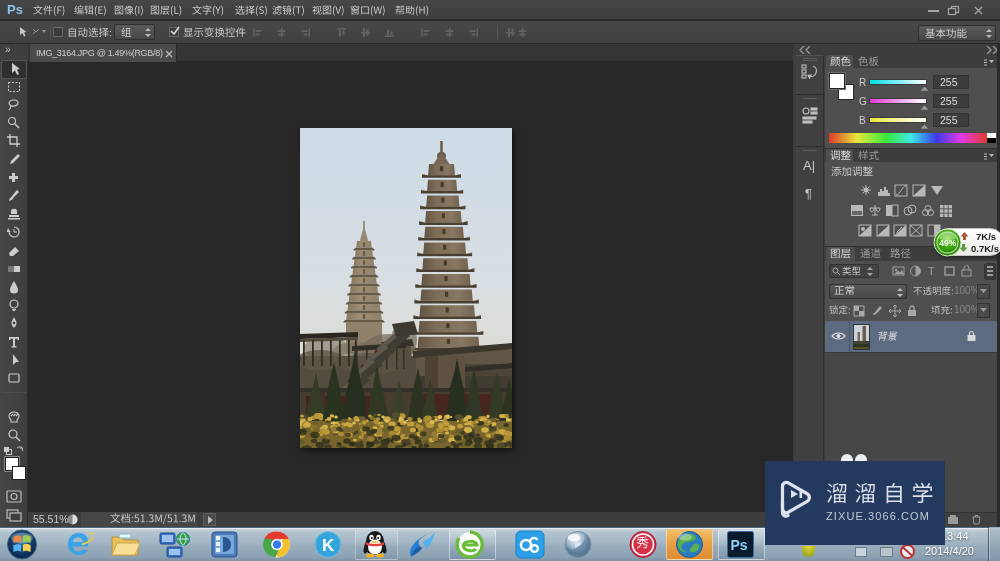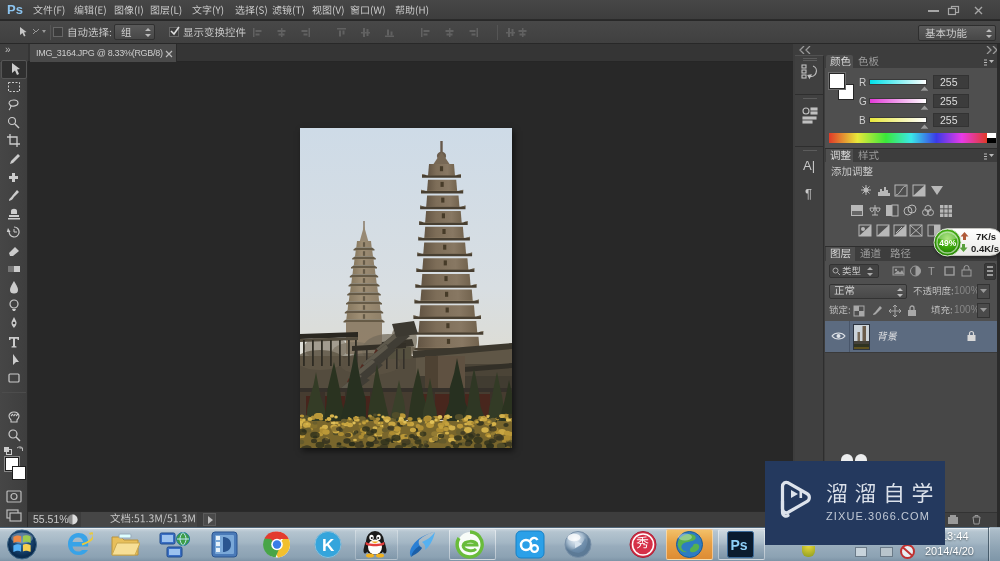--- a/index.html
+++ b/index.html
@@ -228,21 +228,21 @@
       <path transform="translate(1000,0)" d="M460 -839V-629H65V-553H367C294 -383 170 -221 37 -140C55 -125 80 -98 92 -79C237 -178 366 -357 444 -553H460V-183H226V-107H460V80H539V-107H772V-183H539V-553H553C629 -357 758 -177 906 -81C920 -102 946 -131 965 -146C826 -226 700 -384 628 -553H937V-629H539V-839Z"></path>
       <path transform="translate(2000,0)" d="M38 -182 56 -105C163 -134 307 -175 443 -214L434 -285L273 -242V-650H419V-722H51V-650H199V-222C138 -206 82 -192 38 -182ZM597 -824C597 -751 596 -680 594 -611H426V-539H591C576 -295 521 -93 307 22C326 36 351 62 361 81C590 -47 649 -273 665 -539H865C851 -183 834 -47 805 -16C794 -3 784 0 763 0C741 0 685 -1 623 -6C637 14 645 46 647 68C704 71 762 72 794 69C828 66 850 58 872 30C910 -16 924 -160 940 -574C940 -584 940 -611 940 -611H669C671 -680 672 -751 672 -824Z"></path>
       <path transform="translate(3000,0)" d="M383 -420V-334H170V-420ZM100 -484V79H170V-125H383V-8C383 5 380 9 367 9C352 10 310 10 263 8C273 28 284 57 288 77C351 77 394 76 422 65C449 53 457 32 457 -7V-484ZM170 -275H383V-184H170ZM858 -765C801 -735 711 -699 625 -670V-838H551V-506C551 -424 576 -401 672 -401C692 -401 822 -401 844 -401C923 -401 946 -434 954 -556C933 -561 903 -572 888 -585C883 -486 876 -469 837 -469C809 -469 699 -469 678 -469C633 -469 625 -475 625 -507V-609C722 -637 829 -673 908 -709ZM870 -319C812 -282 716 -243 625 -213V-373H551V-35C551 49 577 71 674 71C695 71 827 71 849 71C933 71 954 35 963 -99C943 -104 913 -116 896 -128C892 -15 884 4 843 4C814 4 703 4 681 4C634 4 625 -2 625 -34V-151C726 -179 841 -218 919 -263ZM84 -553C105 -562 140 -567 414 -586C423 -567 431 -549 437 -533L502 -563C481 -623 425 -713 373 -780L312 -756C337 -722 362 -682 384 -643L164 -631C207 -684 252 -751 287 -818L209 -842C177 -764 122 -685 105 -664C88 -643 73 -628 58 -625C67 -605 80 -569 84 -553Z"></path>
     </g>
   </svg>
 <svg class="abs" style="left:985px;top:29px" width="8" height="9">
     <path d="M1 3 L4 0 L7 3 M1 6 L4 9 L7 6" fill="#bbb"></path>
   </svg>
 <div class="abs" style="left:28px;top:44px;width:972px;height:18px;background:#353535;border-bottom:1px solid #262626"></div>
 <div class="abs" style="left:30px;top:44px;width:147px;height:18px;background:#4a4a4a;border-right:1px solid #2a2a2a"></div>
-<div class="abs" style="left:36px;top:48px;font-size:9.0px;color:#cdcdcd;white-space:nowrap;letter-spacing:-0.3px">IMG_3164.JPG @ 8.33%(RGB/8)</div>
+<div class="abs" style="left:36px;top:48px;font-size:9.0px;color:#cdcdcd;white-space:nowrap;letter-spacing:-0.3px">IMG_3164.JPG @ 1.49%(RGB/8)</div>
 <svg class="abs" style="left:165px;top:50px" width="8" height="8">
     <path d="M1 1 L7 7 M7 1 L1 7" stroke="#bbb" stroke-width="1.2"></path>
   </svg>
 <div class="abs" style="left:28px;top:62px;width:765px;height:449px;background:#282828"></div>
 <svg width="212" height="320" style="position:absolute;left:300px;top:128px;box-shadow:2px 3px 6px rgba(0,0,0,0.55)">
     <defs>
       <linearGradient id="sky" x1="0" y1="0" x2="0" y2="1">
         <stop offset="0" stop-color="#cedbe7"></stop>
         <stop offset="0.5" stop-color="#d8dee2"></stop>
         <stop offset="0.75" stop-color="#dedcd2"></stop>
@@ -1407,21 +1407,21 @@
   </svg>
 <div class="abs" style="left:826px;top:510px;font-size:11px;color:#c2cad6;white-space:nowrap;letter-spacing:1.1px;font-weight:normal">ZIXUE.3066.COM</div>
 <div class="abs" style="left:934px;top:228px;width:70px;height:28px;background:linear-gradient(#ffffff,#e9e9e6);border:1px solid #c4c4c0;border-radius:14px;box-shadow:0 2px 3px rgba(0,0,0,0.35)"></div>
 <svg class="abs" style="left:960px;top:232px" width="9" height="8">
     <path d="M4.5 0 L8.5 4.5 L6 4.5 L6 8 L3 8 L3 4.5 L0.5 4.5 Z" fill="#b05a3a"></path>
   </svg>
 <div class="abs" style="left:976px;top:231px;font-size:9.5px;color:#1a1a1a;white-space:nowrap;font-weight:bold">7K/s</div>
 <svg class="abs" style="left:959px;top:244px" width="9" height="8">
     <path d="M4.5 8 L8.5 3.5 L6 3.5 L6 0 L3 0 L3 3.5 L0.5 3.5 Z" fill="#58a03c"></path>
   </svg>
-<div class="abs" style="left:971px;top:243px;font-size:9.5px;color:#1a1a1a;white-space:nowrap;font-weight:bold">0.4K/s</div>
+<div class="abs" style="left:971px;top:243px;font-size:9.5px;color:#1a1a1a;white-space:nowrap;font-weight:bold">0.7K/s</div>
 <svg class="abs" style="left:933px;top:228px" width="29" height="29">
 <defs>
       <radialGradient id="ball" cx="0.5" cy="0.35">
         <stop offset="0" stop-color="#8edb4a"></stop>
         <stop offset="0.55" stop-color="#44b112"></stop>
         <stop offset="1" stop-color="#2a8d04"></stop>
       </radialGradient>
     </defs>
 <circle cx="14.5" cy="14.5" r="13.5" fill="url(#ball)" stroke="#d8e8d0" stroke-width="1"></circle>
 <circle cx="14.5" cy="14.5" r="10.5" fill="none" stroke="rgba(255,255,255,0.55)" stroke-width="1.3"></circle>

